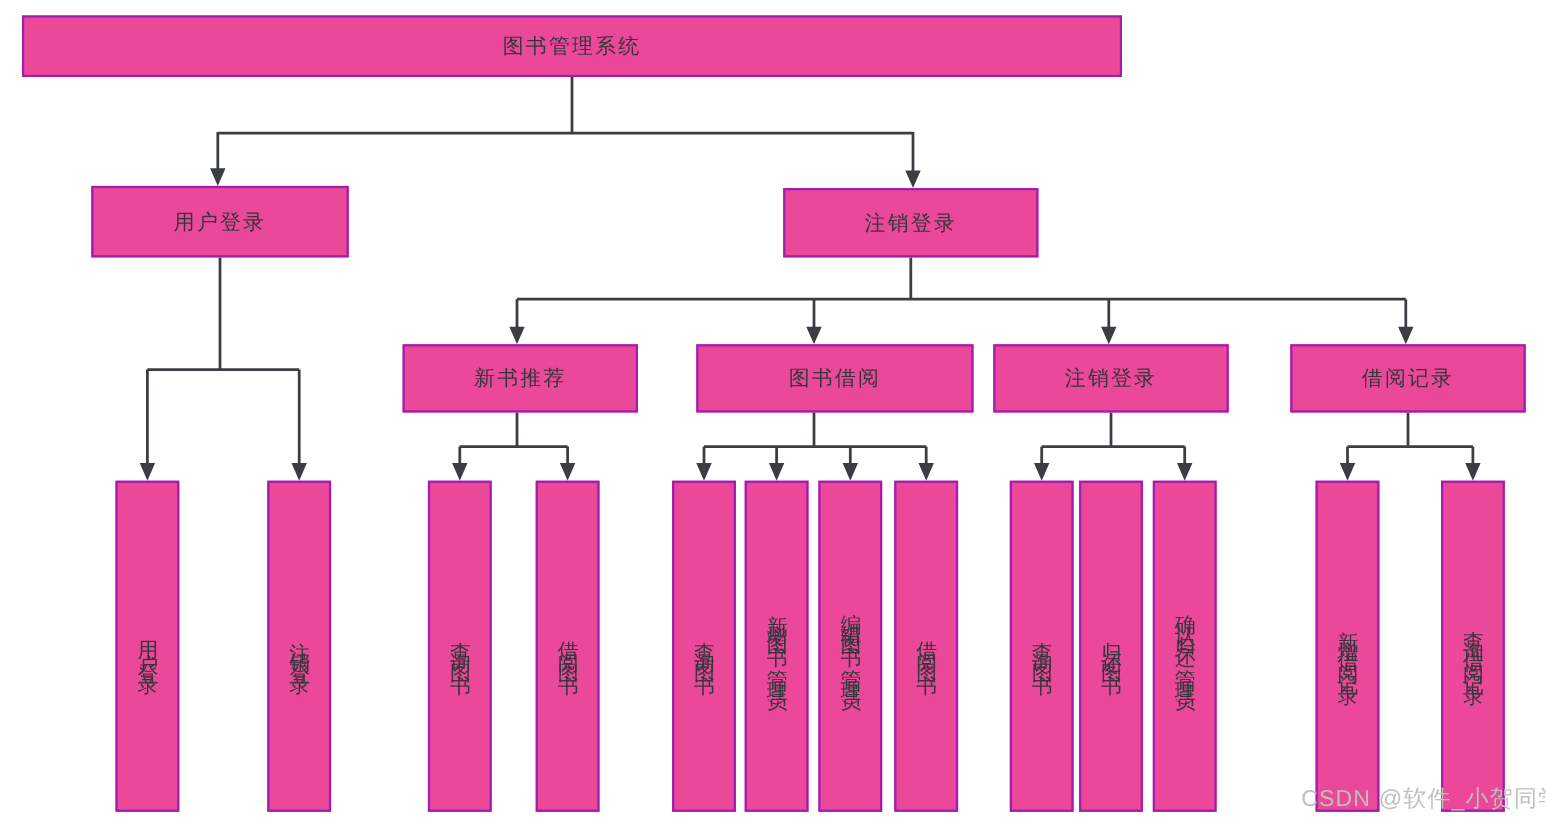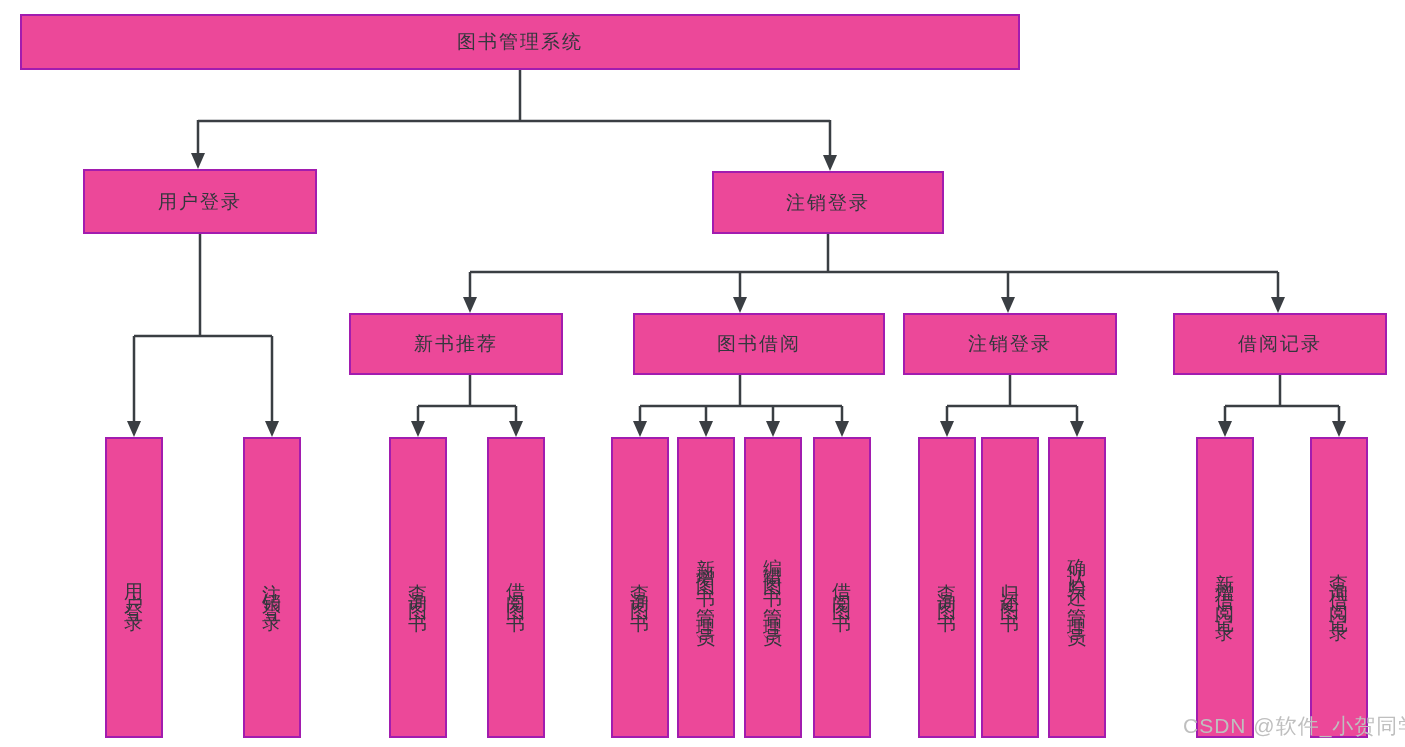--- a/index.html
+++ b/index.html
@@ -113,21 +113,21 @@
       M1077 437 l-7 -16 h14 Z
       M1225 437 l-7 -16 h14 Z
       M1339 437 l-7 -16 h14 Z"></path>
   </svg>
 
   <div class="node h" style="left:20px; top:14px; width:1000px; height:56px">图书管理系统</div>
 
   <div class="node h" style="left:83px; top:169px; width:234px; height:65px">用户登录</div>
   <div class="node h" style="left:712px; top:171px; width:232px; height:63px">注销登录</div>
 
-  <div class="node h" style="left:349px; top:313px; width:214px; height:62px">新书推荐</div>
+  <div class="node h" style="left:366px; top:313px; width:214px; height:62px">新书推荐</div>
   <div class="node h" style="left:633px; top:313px; width:252px; height:62px">图书借阅</div>
   <div class="node h" style="left:903px; top:313px; width:214px; height:62px">注销登录</div>
   <div class="node h" style="left:1173px; top:313px; width:214px; height:62px">借阅记录</div>
 
   <div class="node v" style="left:105px; top:437px; width:58px; height:301px">用户登录</div>
   <div class="node v" style="left:243px; top:437px; width:58px; height:301px">注销登录</div>
 
   <div class="node v" style="left:389px; top:437px; width:58px; height:301px">查询图书</div>
   <div class="node v" style="left:487px; top:437px; width:58px; height:301px">借阅图书</div>
 

